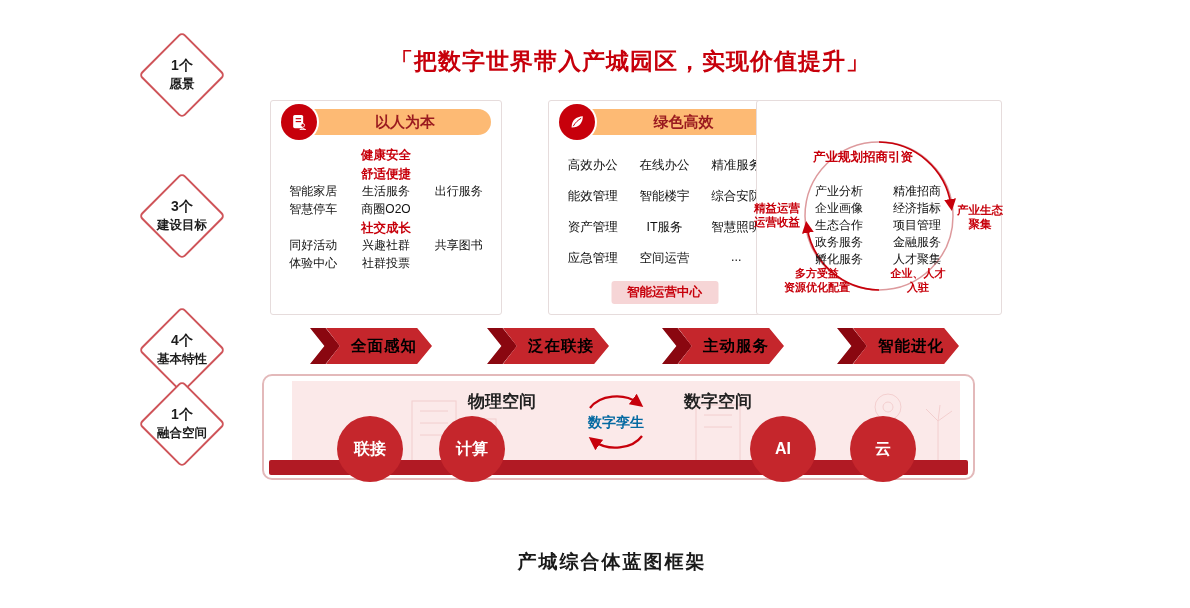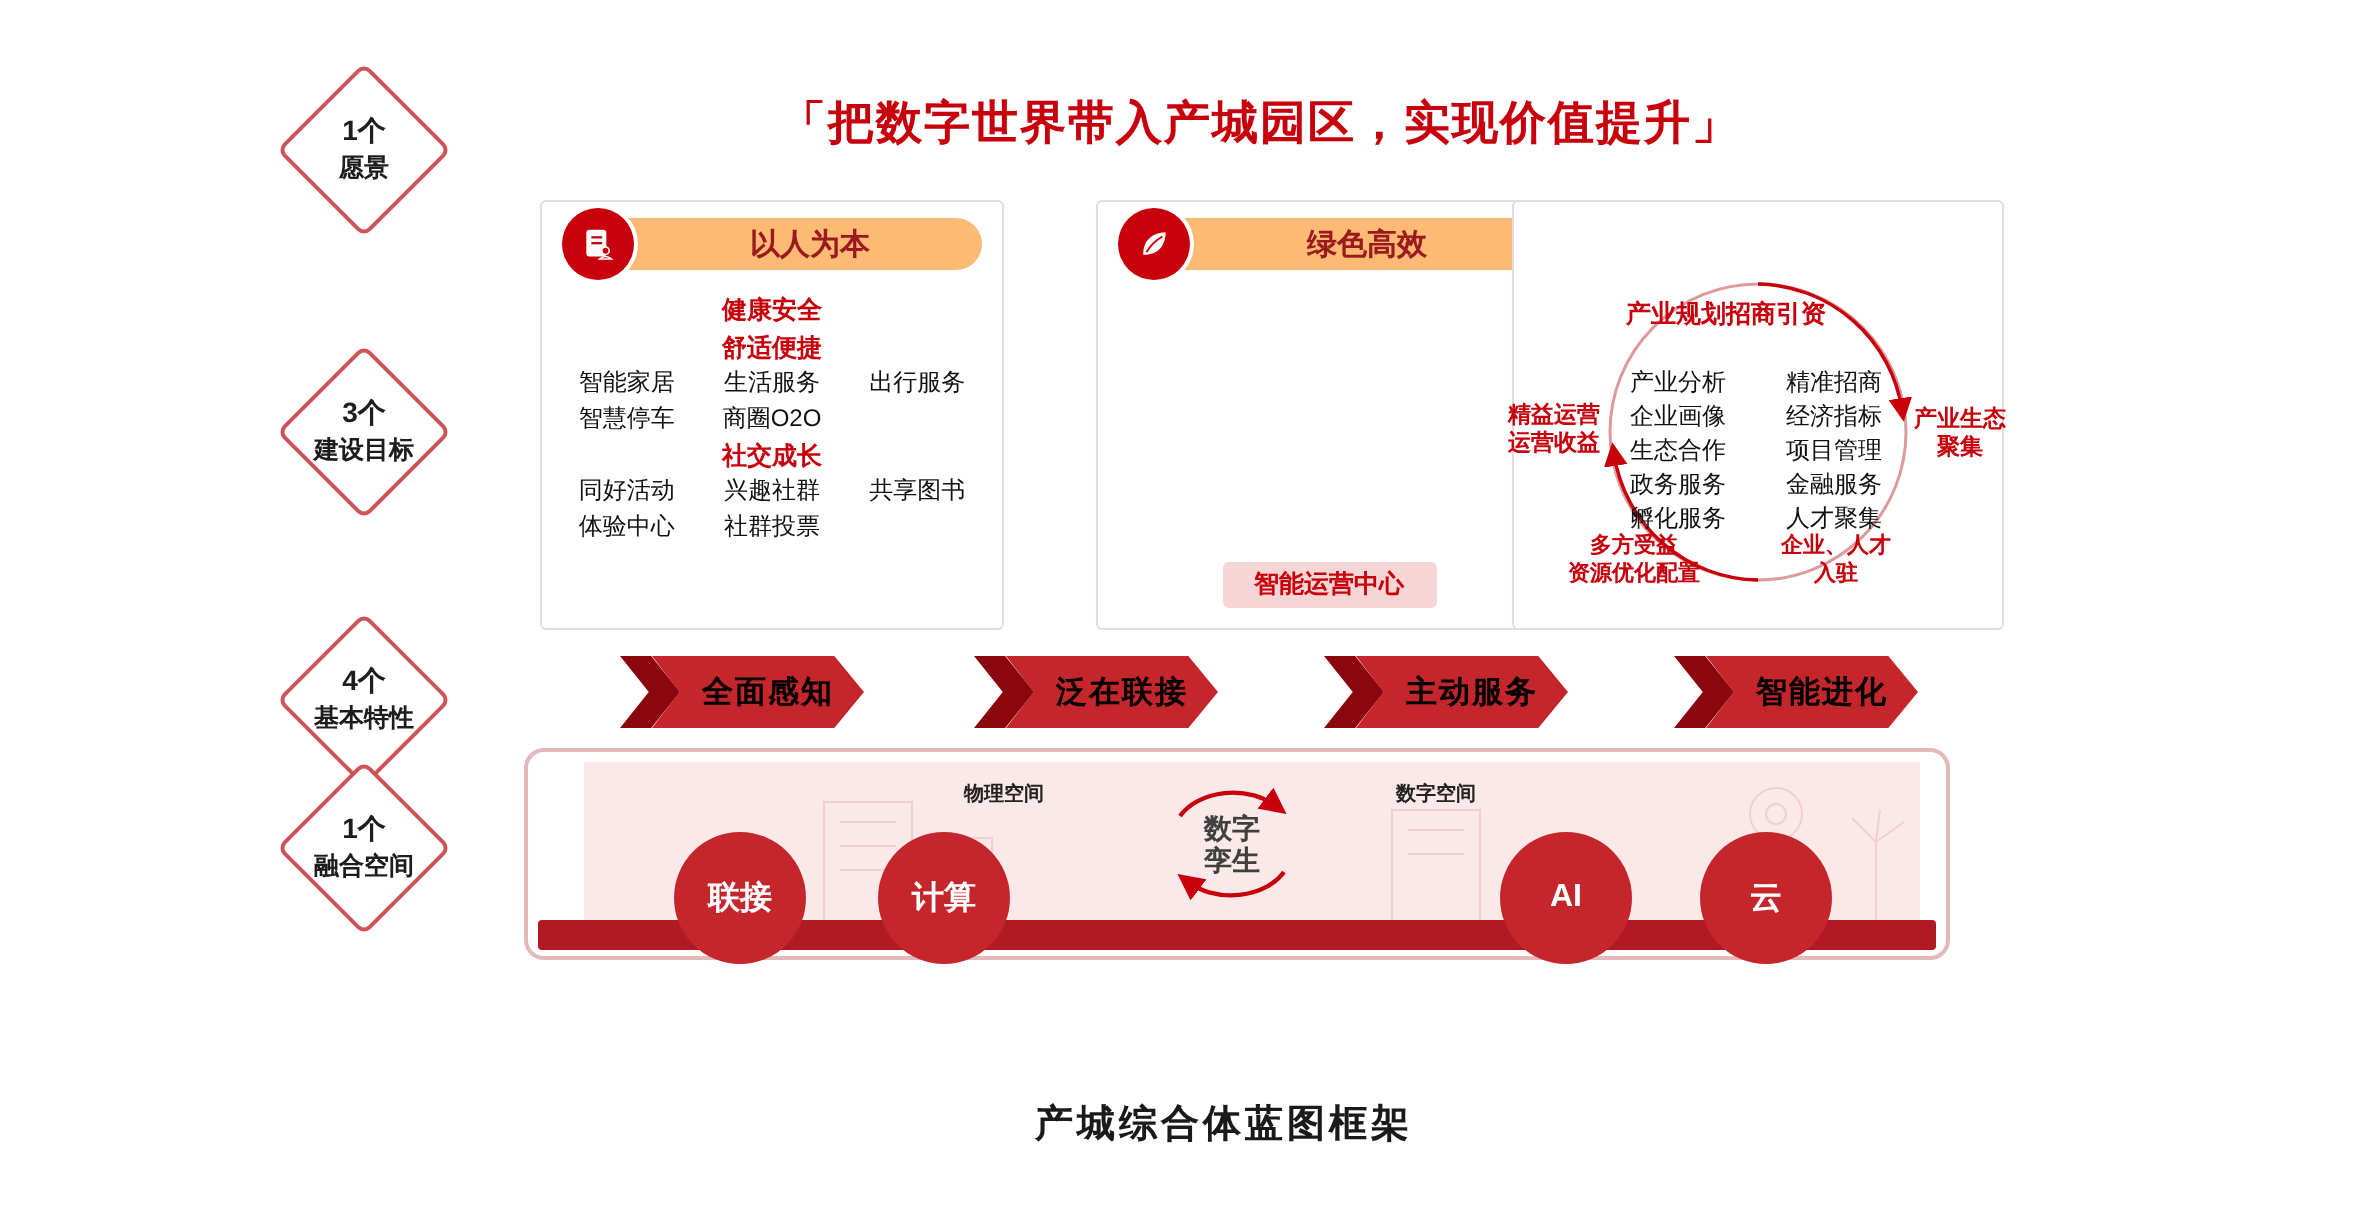--- a/index.html
+++ b/index.html
@@ -72,28 +72,28 @@
     display:flex; align-items:center; justify-content:center; color:#000000; font-weight:bold;
     font-size:15.5px; letter-spacing:1px; padding-left:10px; white-space:nowrap; }
 
   
   .fusion { position:absolute; left:262px; top:374px; width:713px; height:106px;
     border:2px solid #e3b9ba; border-radius:10px; background:#fff; }
   .fusion-panel { position:absolute; left:28px; top:5px; width:668px; height:84px;
     background:#fbe9e9; overflow:hidden; }
   .fusion-bar { position:absolute; left:5px; right:5px; bottom:3px; height:15px;
     background:#b11a24; border-radius:2px; z-index:2; }
-  .space-label { position:absolute; top:14px; width:120px; text-align:center; font-size:10px;
+  .space-label { position:absolute; top:14px; width:120px; text-align:center; font-size:17px;
     font-weight:bold; color:#222; z-index:3; }
   .node { position:absolute; top:40px; width:66px; height:66px; border-radius:50%;
     background:#c5262c; color:#fff; display:flex; align-items:center; justify-content:center;
     font-size:16px; font-weight:bold; z-index:3; }
   .twin { position:absolute; left:312px; top:14px; width:80px; height:64px; z-index:3; }
-  .twin-text { position:absolute; inset:0; display:flex; flex-direction:column; align-items:center;
-    justify-content:center; color:#404040; font-weight:bold; font-size:14px; line-height:16px; }
+  .twin-text { position:absolute; inset:0; display:flex; flex-direction:row; align-items:center;
+    justify-content:center; color:#0369a1; font-weight:bold; font-size:14px; line-height:16px; }
 
   .caption { position:absolute; left:22px; top:549px; width:1180px; text-align:center;
     font-size:19px; font-weight:bold; color:#1a1a1a; letter-spacing:2px; }
 </style>
 </head>
 <body>
 
 <div class="canvas">
 
   <div class="main-title">「把数字世界带入产城园区，实现价值提升」</div>
@@ -170,20 +170,34 @@
   <div class="card" id="card-green">
     <div class="card-header">
       <span class="hicon">
         <svg viewBox="0 0 24 24" width="20" height="20">
           <path d="M5.5 18.5 C5.5 9.5 11 5.5 19 5 C18.8 13.5 14 18.8 5.5 18.5 Z" fill="#fff"></path>
           <path d="M7.5 17 C10 12.5 13.5 9.5 17 7.5" stroke="#c7000b" stroke-width="1.2" fill="none"></path>
         </svg>
       </span>
       <span class="pill">绿色高效</span>
     </div>
+    <div class="green-body">
+      <span>高效办公</span>
+      <span>在线办公</span>
+      <span>精准服务</span>
+      <span>能效管理</span>
+      <span>智能楼宇</span>
+      <span>综合安防</span>
+      <span>资产管理</span>
+      <span>IT服务</span>
+      <span>智慧照明</span>
+      <span>应急管理</span>
+      <span>空间运营</span>
+      <span>...</span>
+    </div>
     <div class="ops-badge">智能运营中心</div>
   </div>
 
   <div class="card" id="card-business">
 
     <svg class="ring-svg" width="162" height="162" viewBox="0 0 162 162">
       <defs>
         <marker id="arrA" markerWidth="7" markerHeight="7" refX="3.5" refY="3.5" orient="auto">
           <path d="M0 0 L7 3.5 L0 7 Z" fill="#c7000b"></path>
         </marker>

